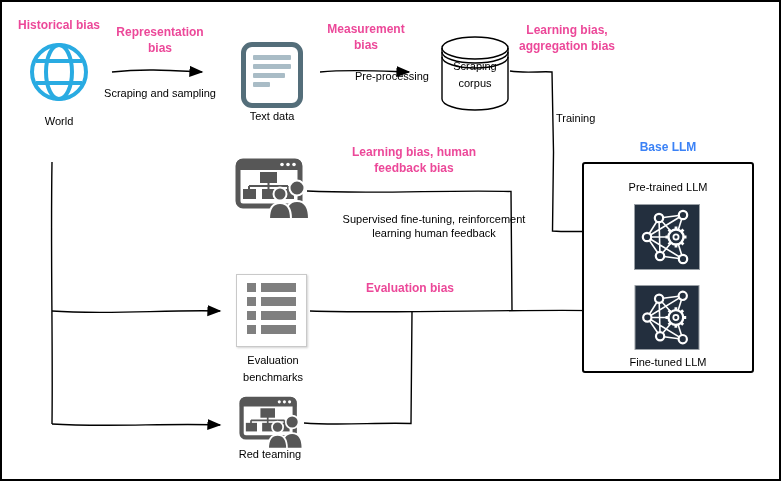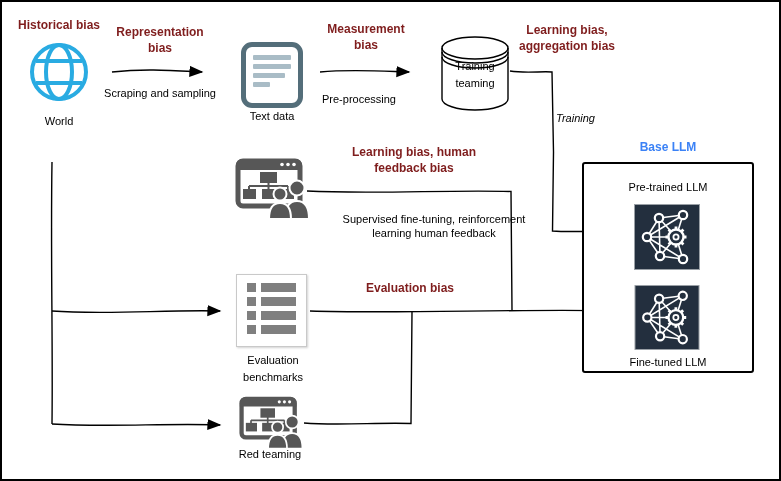--- a/index.html
+++ b/index.html
@@ -2,23 +2,23 @@
 <html><head>
 <meta charset="utf-8">
 <style>
   html,body{margin:0;padding:0;background:#fff;}
   #canvas{
     position:relative;width:781px;height:481px;box-sizing:border-box;
     background:#fff;border:2px solid #000;overflow:hidden;
     font-family:"Liberation Sans",sans-serif;
   }
   .lbl{position:absolute;font-size:11px;color:#000;text-align:center;line-height:17px;}
-  .red{position:absolute;font-size:12px;font-weight:bold;color:#7f1d1d;text-align:center;line-height:16px;}
+  .red{position:absolute;font-size:12px;font-weight:bold;color:#ec4899;text-align:center;line-height:16px;}
   .blk{position:absolute;font-size:12px;font-weight:bold;color:#3b82f6;text-align:center;}
-  .left{text-align:center;font-style:italic;}
+  .left{text-align:center;}
   #wires{position:absolute;left:0;top:0;width:781px;height:481px;}
   .icon{position:absolute;}
   
   .doc{box-sizing:border-box;width:62px;height:66px;border:5px solid #546E7A;border-radius:11px;
        background:#fff;padding:8px 7px 0 7px;}
   .doc .bar{height:5px;background:#A9BCC6;margin-bottom:4px;border-radius:1px;}
   
   .bench{box-sizing:border-box;width:71px;height:73px;background:#fff;border:1px solid #c9c9c9;
          box-shadow:1px 1px 2px rgba(0,0,0,0.18);padding:8px 10px;}
   .bench .row{display:flex;align-items:center;margin-bottom:5px;}
@@ -71,34 +71,34 @@
   <div class="lbl" style="left:88px;top:83px;width:140px;">Scraping and sampling</div>
 
   <div class="icon doc" style="left:239px;top:40px;">
     <div class="bar" style="width:100%;"></div>
     <div class="bar" style="width:100%;"></div>
     <div class="bar" style="width:84%;"></div>
     <div class="bar" style="width:45%;"></div>
   </div>
   <div class="lbl" style="left:230px;top:106px;width:80px;">Text data</div>
 
-  <div class="lbl" style="left:297px;top:89px;width:120px;">Pre-processing</div>
+  <div class="lbl" style="left:297px;top:66px;width:120px;padding-left:33px;">Pre-processing</div>
 
   <div class="icon" style="left:438px;top:33px;">
     <svg width="70" height="78" viewBox="0 0 70 78">
       <path d="M2,13 a33,11 0 0 1 66,0 V64 a33,11 0 0 1 -66,0 Z" fill="#fff" stroke="none"></path>
       <g fill="none" stroke="#000" stroke-width="1.4">
         <ellipse cx="35" cy="13" rx="33" ry="11"></ellipse>
         <path d="M2,17 a33,11 0 0 0 66,0"></path>
         <path d="M2,22 a33,11 0 0 0 66,0"></path>
         <path d="M2,13 V64 a33,11 0 0 0 66,0 V13"></path>
       </g>
     </svg>
   </div>
-  <div class="lbl" style="left:443px;top:56px;width:60px;">Training teaming</div>
+  <div class="lbl" style="left:443px;top:56px;width:60px;">Scraping corpus</div>
 
   <div class="lbl left" style="left:554px;top:108px;">Training</div>
 
   <div class="icon" style="left:233px;top:154px;">
     <svg width="77" height="64" viewBox="0 0 77 64">
       <rect x="3" y="5" width="62" height="45" rx="5" fill="#fff" stroke="#575757" stroke-width="5"></rect>
       <path d="M1,14 v-4 q0,-7 7,-7 h52 q7,0 7,7 v4 Z" fill="#575757" stroke="none"></path>
       <circle cx="47" cy="8.5" r="1.8" fill="#fff"></circle>
         <circle cx="53" cy="8.5" r="1.8" fill="#fff"></circle>
         <circle cx="59" cy="8.5" r="1.8" fill="#fff"></circle>

